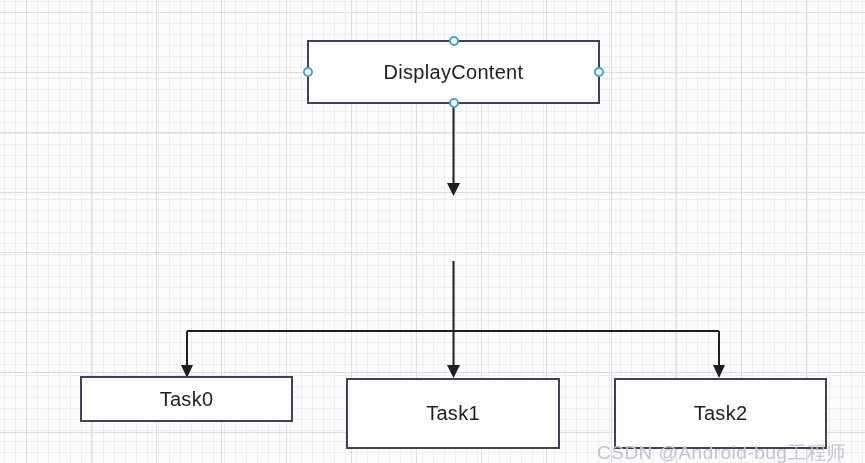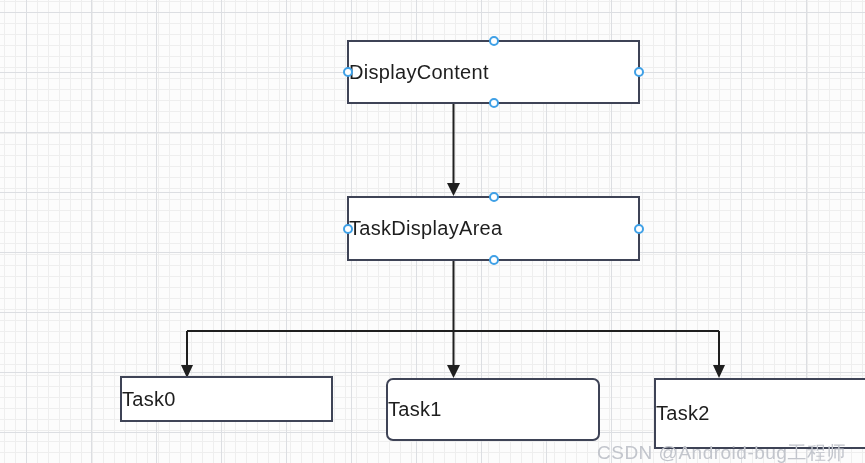--- a/index.html
+++ b/index.html
@@ -27,33 +27,33 @@
     width: 865px; height: 463px;
     z-index: 1;
   }
   .node {
     position: absolute;
     box-sizing: border-box;
     background: #ffffff;
     border: 2px solid #3e4356;
     display: flex;
     align-items: center;
+    justify-content: center;
     z-index: 2;
-    margin-left: 40px;
   }
   .node .label {
     font-size: 20px;
     color: #1e1e1e;
     letter-spacing: 0.3px;
     white-space: nowrap;
   }
   .node-displaycontent  { left: 307px; top: 40px;  width: 293px; height: 64px; }
   .node-taskdisplayarea { left: 307px; top: 196px; width: 293px; height: 65px; }
   .node-task0 { left: 80px;  top: 376px; width: 213px; height: 46px; }
-  .node-task1 { left: 346px; top: 378px; width: 214px; height: 63px; border-radius: 7px; }
+  .node-task1 { left: 346px; top: 378px; width: 214px; height: 71px; }
   .node-task2 { left: 614px; top: 378px; width: 213px; height: 71px; }
   .handle {
     position: absolute;
     width: 10px; height: 10px;
     box-sizing: border-box;
     border: 2px solid #3fa0e6;
     border-radius: 50%;
     background: #ffffff;
     z-index: 3;
   }
@@ -103,27 +103,20 @@
   </svg>
 
   <div class="node node-displaycontent">
     <span class="handle h-top"></span>
     <span class="handle h-left"></span>
     <span class="handle h-right"></span>
     <span class="handle h-bottom"></span>
     <span class="label">DisplayContent</span>
   </div>
 
-  <div class="node node-taskdisplayarea">
-    <span class="handle h-top"></span>
-    <span class="handle h-left"></span>
-    <span class="handle h-right"></span>
-    <span class="handle h-bottom"></span>
-    <span class="label">TaskDisplayArea</span>
-  </div>
 
   <div class="node node-task0">
     <span class="label">Task0</span>
   </div>
 
   <div class="node node-task1">
     <span class="label">Task1</span>
   </div>
 
   <div class="node node-task2">

